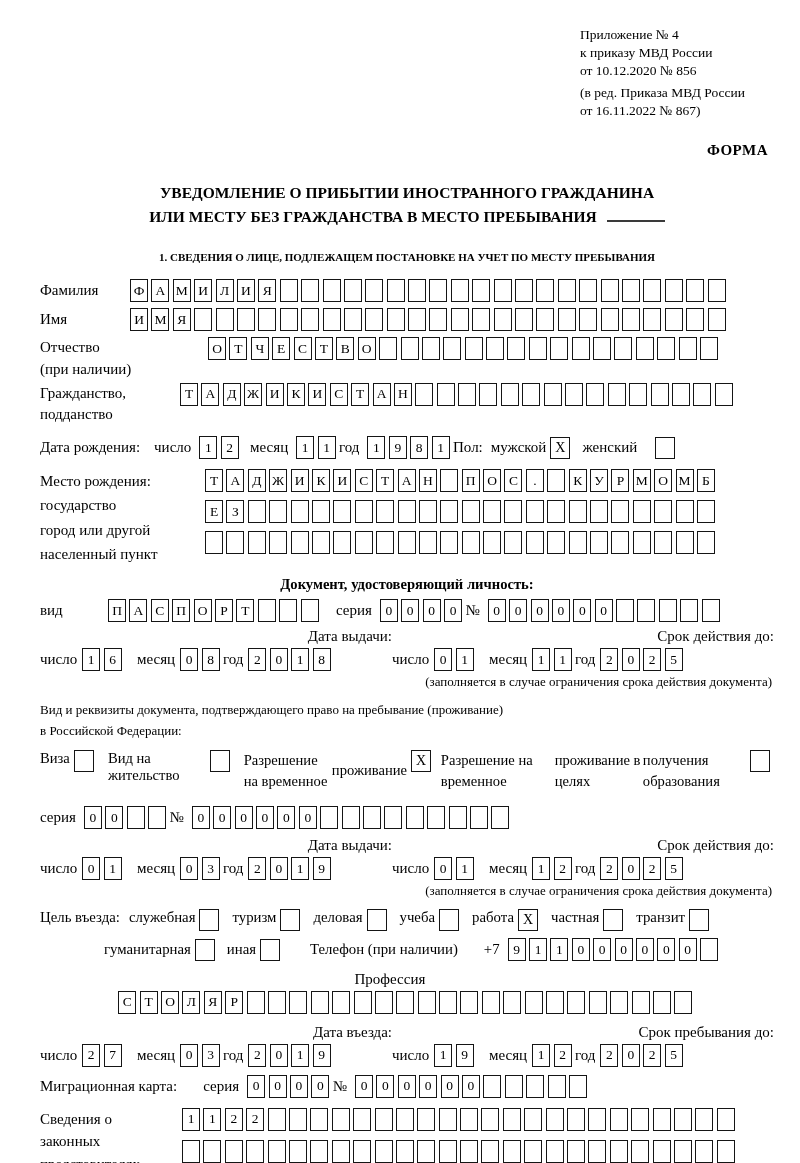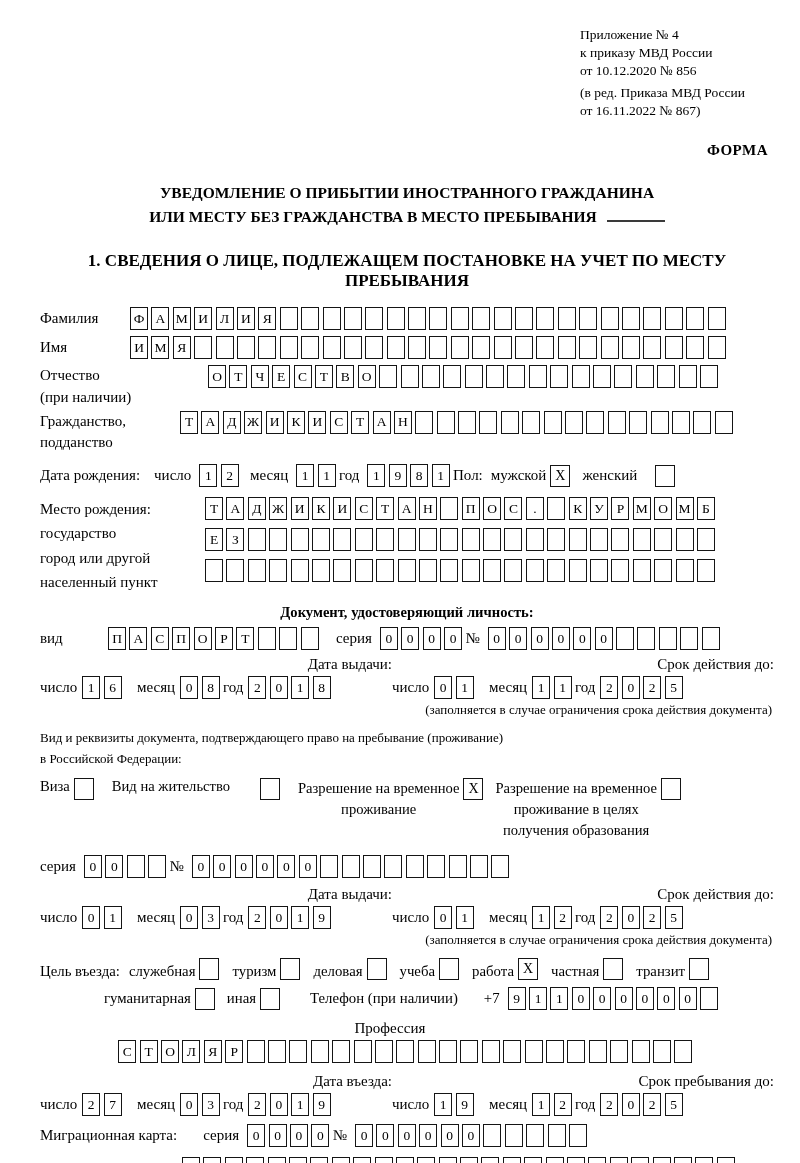--- a/index.html
+++ b/index.html
@@ -9,21 +9,21 @@
     font-family:"Liberation Serif","DejaVu Serif",serif;
     color:#000;background:#fff;position:relative;
   }
   
   .refblock{margin-left:540px;font-size:13.5px;line-height:1.32;}
   .refblock .amend{margin-top:5px;}
   .forma{ text-align:right;font-weight:bold;font-size:15px;margin-top:22px;padding-right:6px;letter-spacing:.5px;}
   
   .title{text-align:center;font-weight:bold;font-size:15.5px;line-height:1.55;margin-top:22px;}
   .uline{display:inline-block;width:58px;border-bottom:2.2px solid #3a3a3a;margin-left:10px;vertical-align:baseline;height:12px;}
-  .sect{text-align:center;font-weight:bold;font-size:17px;margin-top:22px;margin-bottom:16px;}
+  .sect{text-align:center;font-weight:bold;font-size:11px;margin-top:22px;margin-bottom:16px;}
   
   .frow{display:flex;align-items:center;margin-bottom:6px;font-size:15px;}
   .frow.top{align-items:flex-start;}
   .lblcol{flex-shrink:0;line-height:1.45;}
   .cells{display:inline-flex;flex-wrap:nowrap;}
   .cell{
     width:16px;height:21px;border:1.6px solid #151515;margin-right:3.4px;
     display:inline-flex;align-items:center;justify-content:center;
     font-size:13.5px;flex-shrink:0;background:#fff;
   }
@@ -42,23 +42,23 @@
   .datecol.right{flex:1;}
   .datehead{text-align:right;font-size:15px;margin-bottom:3px;}
   .dateline{display:flex;align-items:center;font-size:15px;}
   .dateline .dl{margin-right:5px;}
   .dateline .dsp{width:12px;}
   .note{text-align:right;font-size:13px;margin:3px 2px 10px 0;}
   .plain{font-size:13px;line-height:1.6;}
   
   .res-opts{display:flex;align-items:flex-start;margin:8px 0 14px 0;font-size:14.6px;}
   .opt{display:flex;align-items:flex-start;}
-  .optlines{display:flex;flex-direction:column;align-items:center;line-height:1.45;text-align:left;}
+  .optlines{display:flex;flex-direction:row;align-items:center;line-height:1.45;text-align:left;}
   
-  .purpose{display:flex;align-items:flex-end;font-size:14.8px;margin:4px 0 7px 0;flex-wrap:nowrap;}
+  .purpose{display:flex;align-items:flex-start;font-size:14.8px;margin:4px 0 7px 0;flex-wrap:nowrap;}
   .purpose .pl{margin-left:9px;}
   .purpose2{display:flex;align-items:center;font-size:14.8px;margin:0 0 8px 64px;}
   
   .migrow{display:flex;align-items:center;font-size:15px;margin:8px 0 10px 0;}
   
   .reps{display:flex;align-items:flex-start;margin-top:6px;}
   .replabel{width:142px;flex-shrink:0;font-size:15px;line-height:1.5;}
   .repcells .cells{margin-bottom:9px;}
 </style>
 </head>

